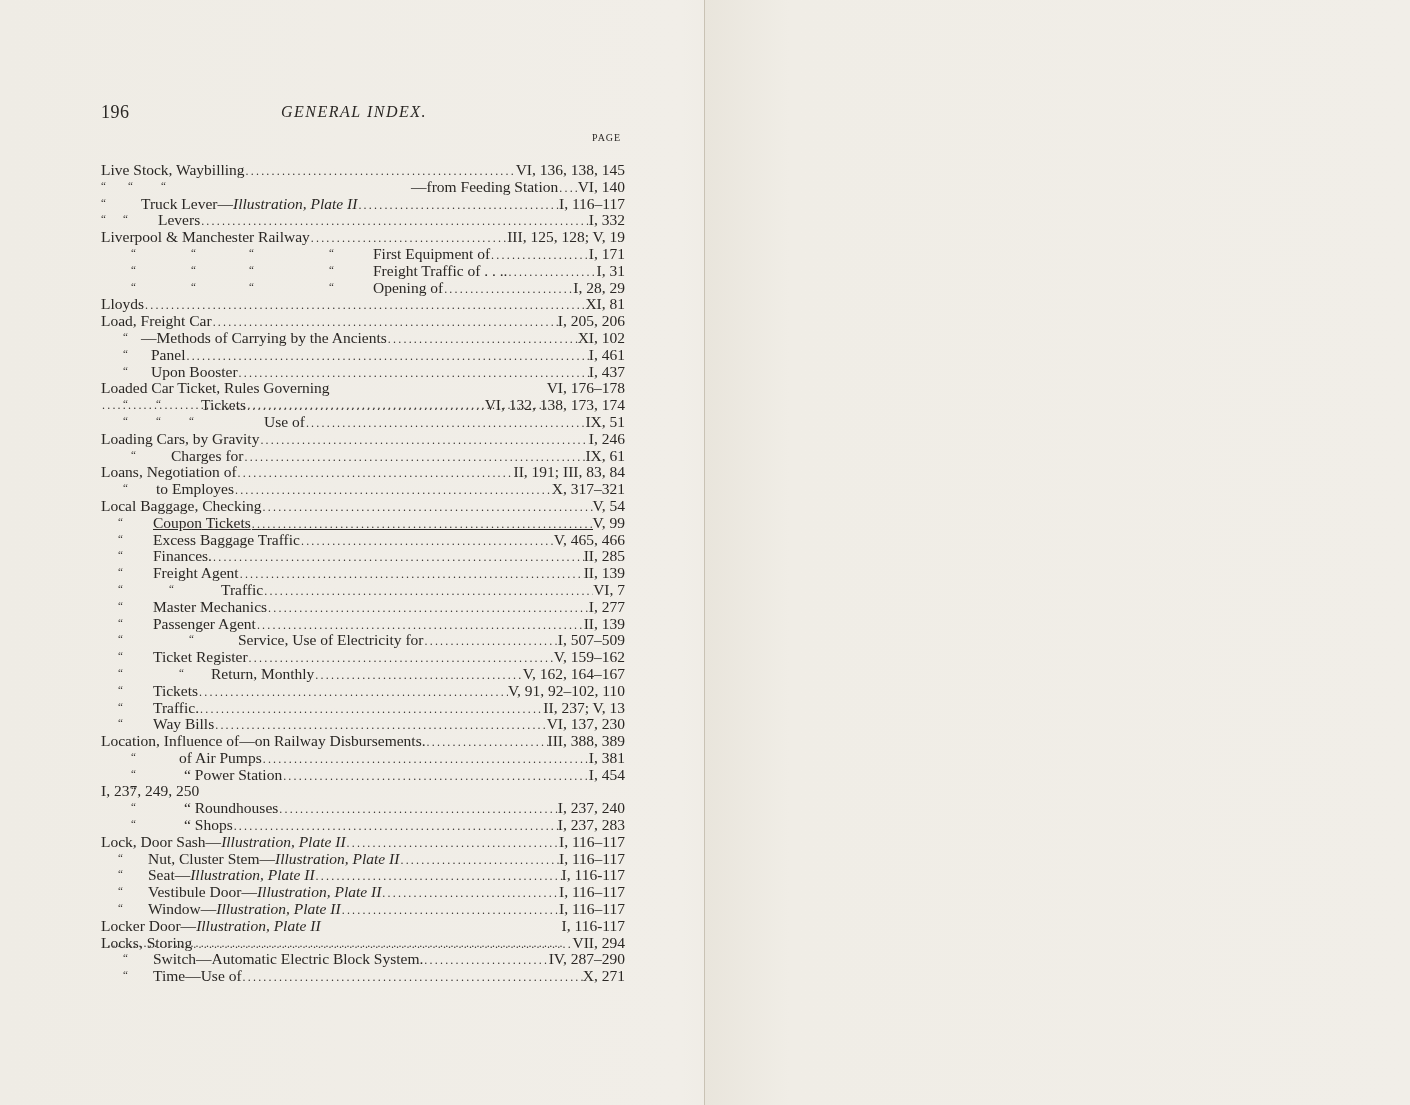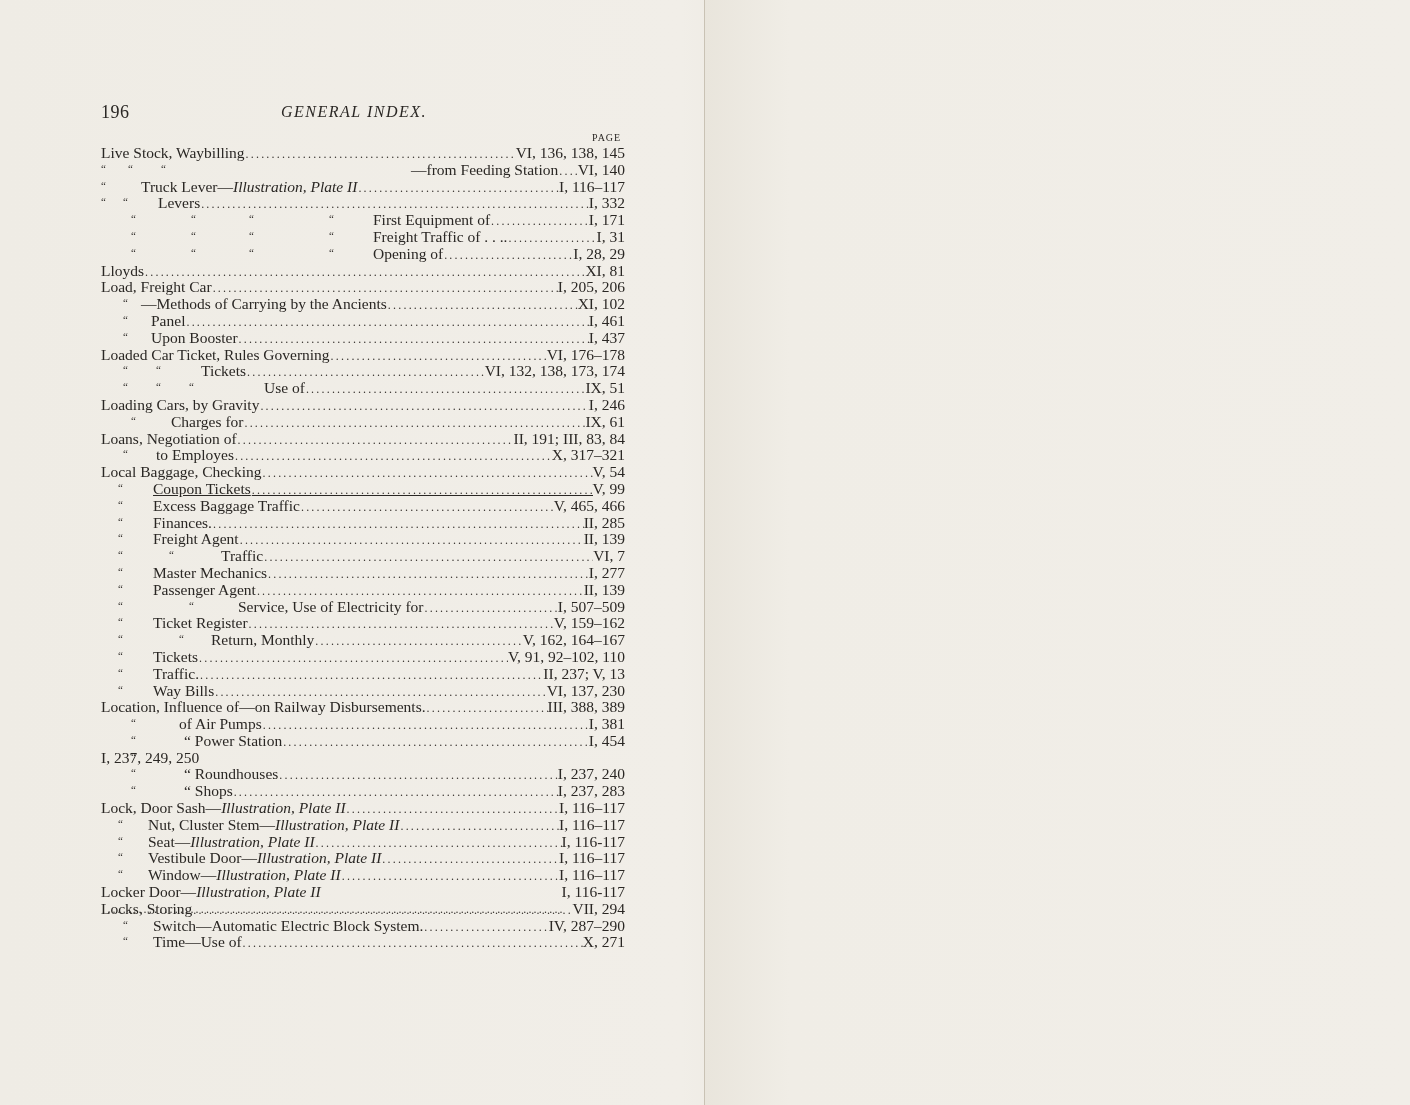--- a/index.html
+++ b/index.html
@@ -30,21 +30,21 @@
     position: absolute; font-style: italic; letter-spacing: 1.5px; font-size: 16px;
   }
   .left .header .running { left: 180px; }
 
   .page-label {
     position: absolute; top: 133px; font-size: 10px; letter-spacing: 1px; line-height: 10px;
   }
   .left .page-label { left: 592px; }
 
   .entries { position: absolute; }
-  .left .entries { left: 101px; top: 145px; width: 524px; }
+  .left .entries { left: 101px; top: 162px; width: 524px; }
 
   .row {
     position: relative; height: 16.8px; line-height: 16.8px;
     font-size: 15.5px; white-space: nowrap;
     display: flex; align-items: baseline;
   }
   .row .ditto { position: absolute; font-size: 11px; top: -2px; }
   .row .body { display: flex; align-items: baseline; flex: 1 1 auto; min-width: 0; overflow: hidden; }
   .row .text { flex: 0 0 auto; }
   .row .text i { font-style: italic; }
@@ -94,20 +94,27 @@
         <div class="row">
           <span class="ditto" style="left: 0px;">“</span>
           <span class="ditto" style="left: 22px;">“</span>
           <div class="body" style="padding-left: 57px;">
             <span class="text">Levers</span>
             <span class="leader"></span>
           </div>
           <span class="ref">I, 332</span>
         </div>
         <div class="row">
+          <div class="body" style="padding-left: 0px;">
+            <span class="text">Liverpool &amp; Manchester Railway</span>
+            <span class="leader"></span>
+          </div>
+          <span class="ref">III, 125, 128; V, 19</span>
+        </div>
+        <div class="row">
           <span class="ditto" style="left: 30px;">“</span>
           <span class="ditto" style="left: 90px;">“</span>
           <span class="ditto" style="left: 148px;">“</span>
           <span class="ditto" style="left: 228px;">“</span>
           <div class="body" style="padding-left: 272px;">
             <span class="text">First Equipment of</span>
             <span class="leader"></span>
           </div>
           <span class="ref">I, 171</span>
         </div>
@@ -165,21 +172,21 @@
         </div>
         <div class="row">
           <span class="ditto" style="left: 22px;">“</span>
           <div class="body" style="padding-left: 50px;">
             <span class="text">Upon Booster</span>
             <span class="leader"></span>
           </div>
           <span class="ref">I, 437</span>
         </div>
         <div class="row">
-          <div class="body" style="padding-left: 0px;">
+          <div class="body" style="padding-left: 0px; flex-direction: column;">
             <span class="text">Loaded Car Ticket, Rules Governing</span>
             <span class="leader"></span>
           </div>
           <span class="ref">VI, 176–178</span>
         </div>
         <div class="row">
           <span class="ditto" style="left: 22px;">“</span>
           <span class="ditto" style="left: 55px;">“</span>
           <div class="body" style="padding-left: 100px;">
             <span class="text">Tickets</span>

